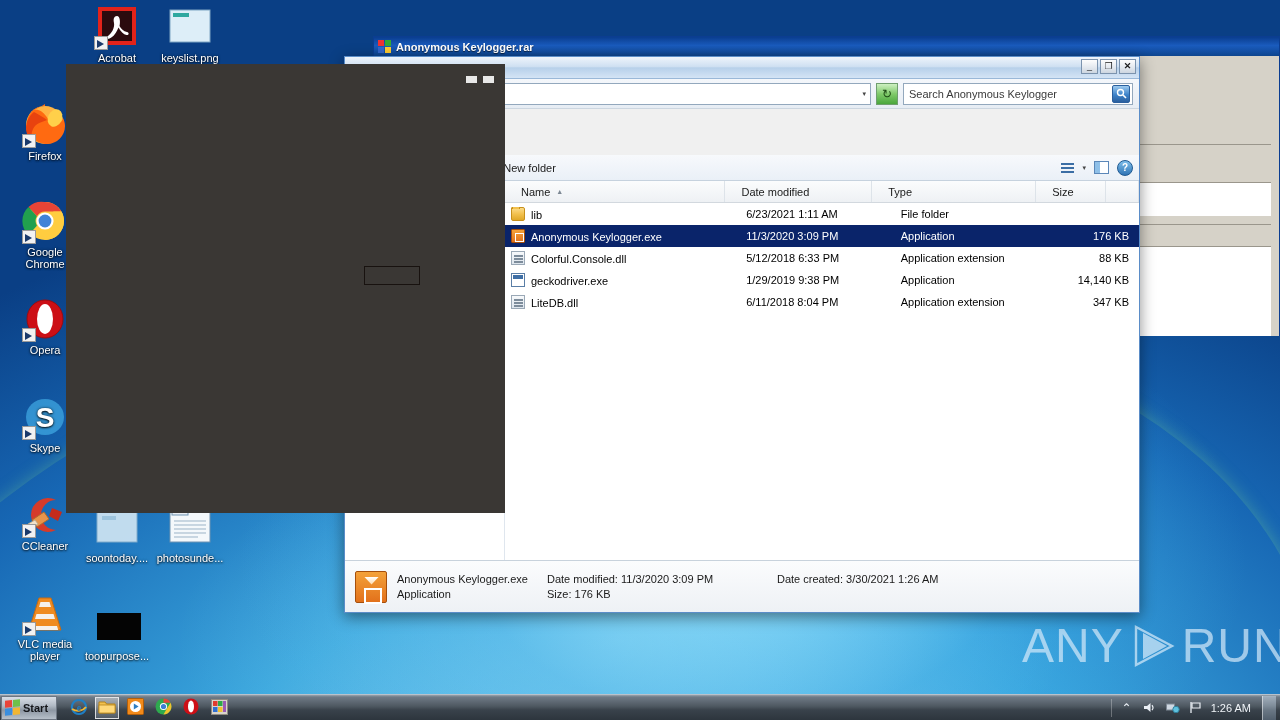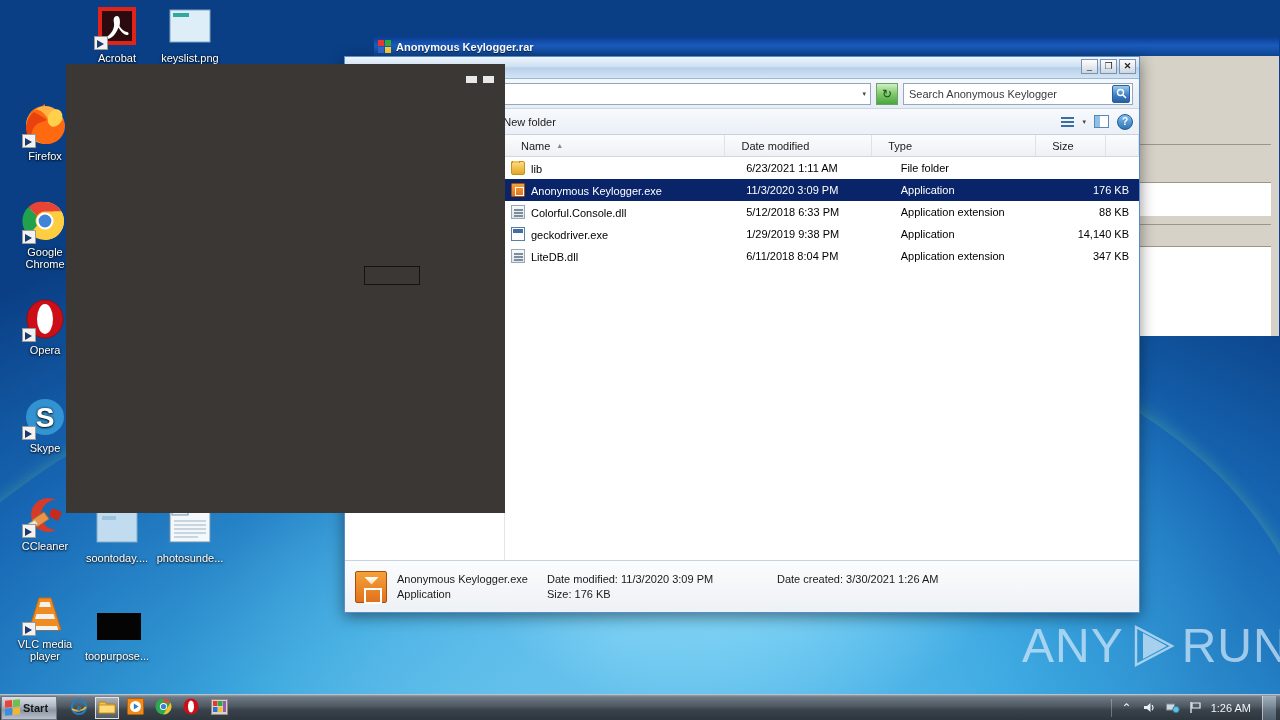--- a/index.html
+++ b/index.html
@@ -136,21 +136,21 @@
     width: 18px; height: 18px;
     background: linear-gradient(to bottom, #9ecbf0 0%, #3d82c9 55%, #2a5f9e 100%);
     border: 1px solid #2a5f9e; border-radius: 2px;
     display: flex; align-items: center; justify-content: center; color: #fff; font-size: 10px;
   }
 
   .ex-toolbar {
     height: 26px; flex: 0 0 26px;
     background: linear-gradient(to bottom, #f7f9fc 0%, #eaf0f7 100%);
     border-bottom: 1px solid #c6d2de;
-    display: flex; align-items: center; padding: 0 6px; gap: 14px; font-size: 11px; color: #1a1a1a;
+    display: flex; align-items: center; padding: 0 6px; gap: 14px; font-size: 11px; color: #1a1a1a; margin-top: 46px;
   }
   .tb-item { display: flex; align-items: center; gap: 4px; padding: 2px 4px; }
   .tb-right { margin-left: auto; display: flex; align-items: center; gap: 8px; }
   .view-ico { display: flex; flex-direction: column; gap: 2px; }
   .view-ico i { display: block; width: 13px; height: 2px; background: #3b6ea5; }
   .pane-ico { width: 15px; height: 13px; border: 1px solid #5b87b8; background: #fff; position: relative; }
   .pane-ico:after { content: ""; position: absolute; left: 0; top: 0; bottom: 0; width: 5px; background: #8fc0e8; }
   .help-ico {
     width: 16px; height: 16px; border-radius: 50%;
     background: linear-gradient(to bottom, #7fc0ec 0%, #2f74b5 100%);

